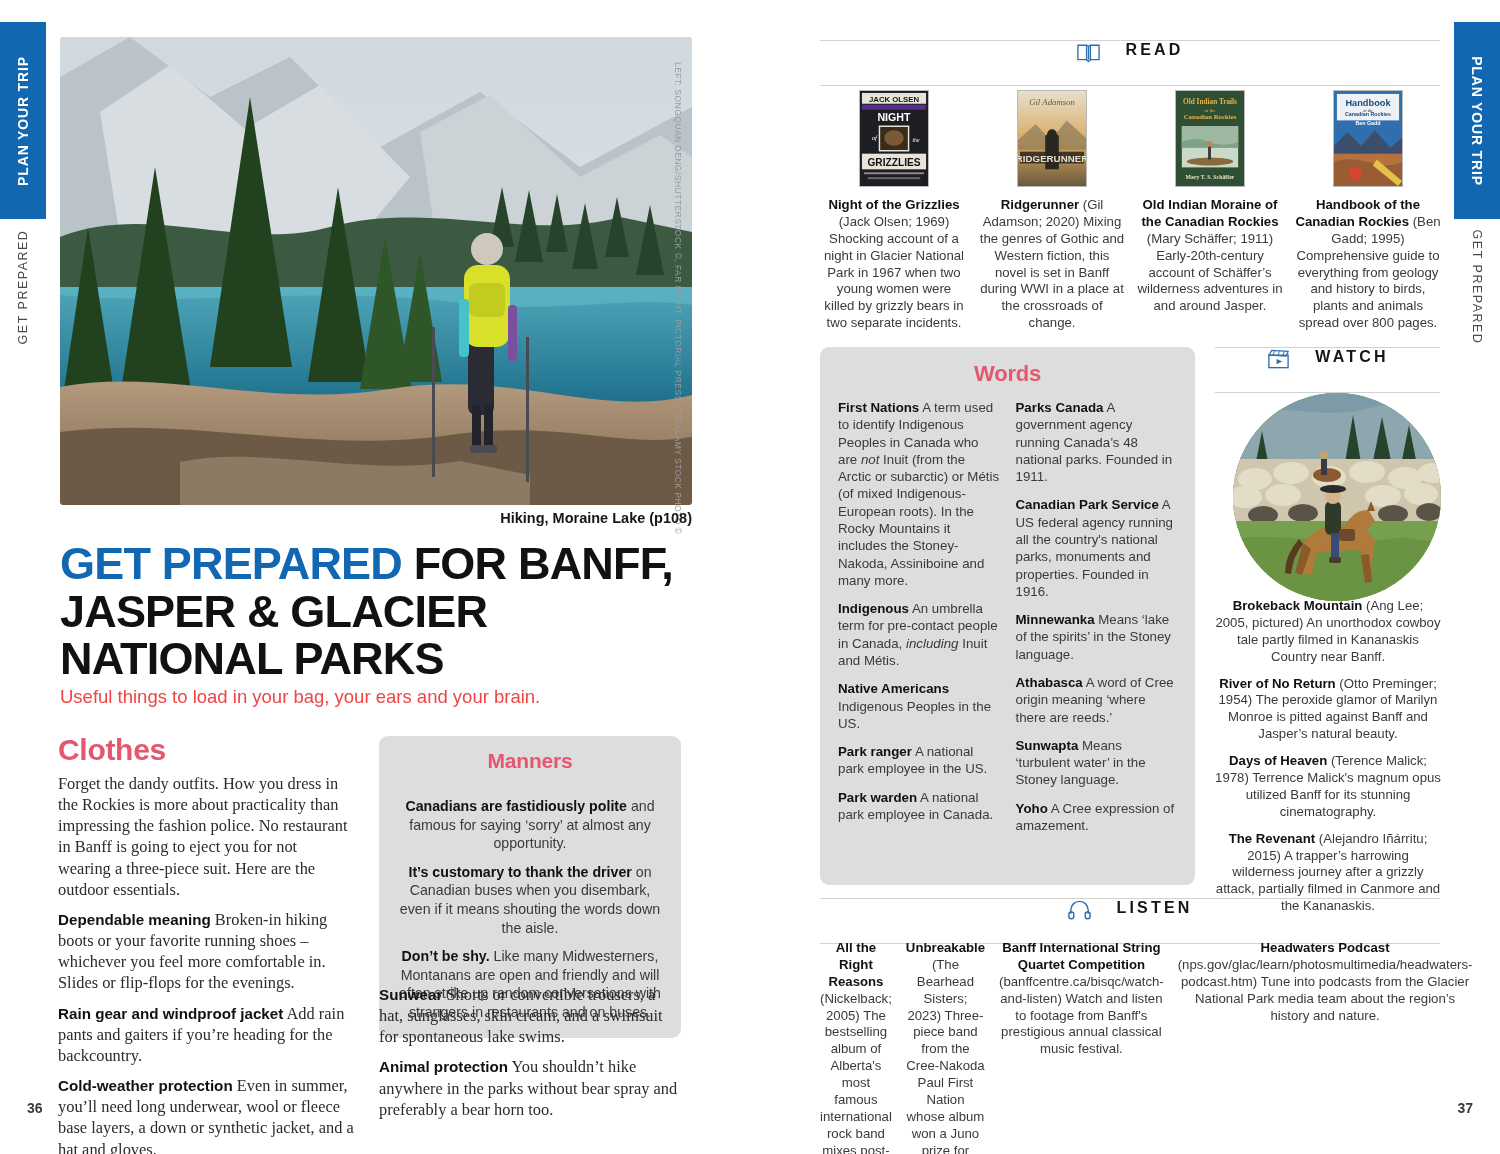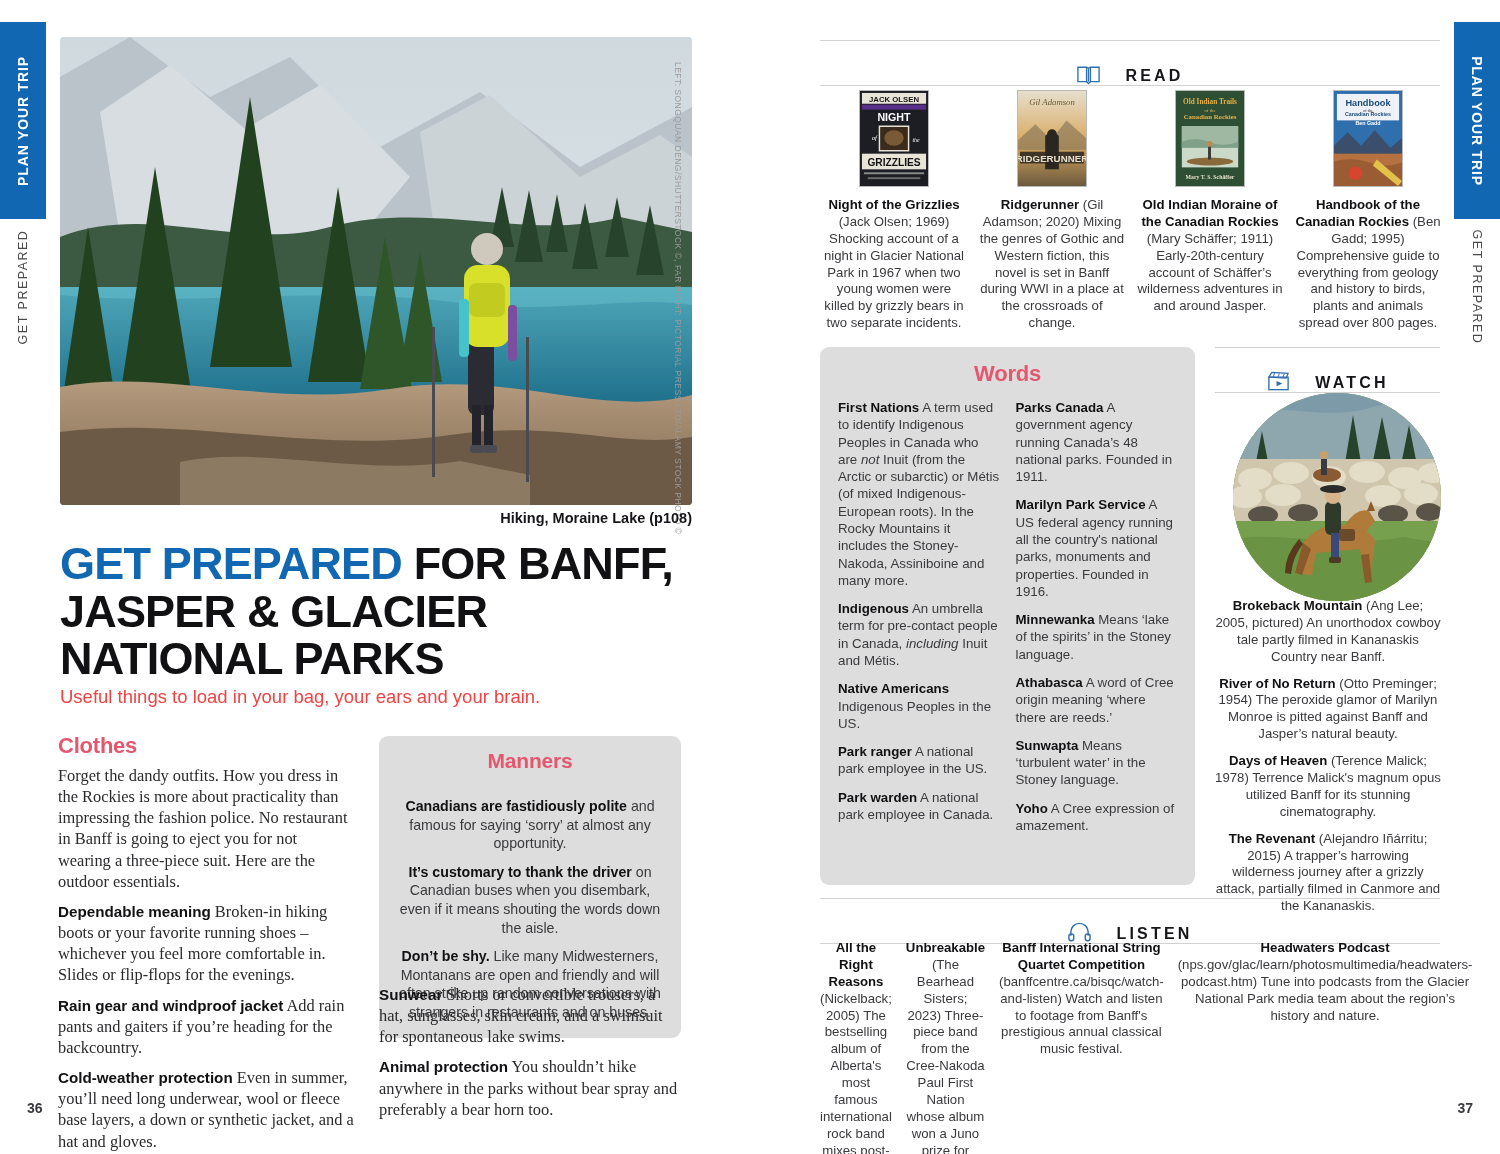--- a/index.html
+++ b/index.html
@@ -60,21 +60,21 @@
     letter-spacing: -.018em; color: #111114;
   }
   .headline .hl-blue { color: #1167b1; }
 
   .subhead {
     position: absolute; left: 60px; top: 686px; width: 640px;
     font-size: 18.5px; color: #ef4444;
   }
 
   .sec-head {
-    color: #e4576e; font-weight: bold; font-size: 22px; letter-spacing: -.01em;
+    color: #e4576e; font-weight: bold; font-size: 30px; letter-spacing: -.01em;
   }
 
   .col-serif {
     font-family: "Liberation Serif", serif;
     font-size: 16.4px; line-height: 1.29; color: #2b2b2e; text-align: left;
   }
   .col-serif p { margin-bottom: 9px; }
   .col-serif b { font-family: "Liberation Sans", sans-serif; font-size: 15.2px; color: #111114; }
 
   .clothes-col { position: absolute; left: 58px; top: 733px; width: 296px; }
@@ -97,21 +97,21 @@
   .pagenum { position: absolute; bottom: 38px; font-size: 14px; font-weight: bold; color: #3a3a3e; }
   .pagenum-left { left: 27px; }
   .pagenum-right { right: 27px; }
 
   
   .right-page { position: absolute; left: 750px; top: 0; width: 750px; height: 1154px; }
 
   .sec-band { position: absolute; }
   .sec-band .rule { height: 1px; background: #d2d2d2; width: 100%; }
   .sec-title-row {
-    display: flex; align-items: flex-end; justify-content: center;
+    display: flex; align-items: flex-start; justify-content: center;
     gap: 24px; height: 44px;
   }
   .sec-title-row .lbl {
     font-size: 16px; font-weight: bold; letter-spacing: .2em; color: #16161a;
   }
   .sec-icon { width: 25px; height: 22px; display: block; }
 
   .read-band { left: 70px; top: 40px; width: 620px; }
   .read-grid {
     position: absolute; left: 70px; top: 90px; width: 622px;
@@ -380,21 +380,21 @@
       <div class="words-cols">
         <div class="words-col">
           <p><b>First Nations</b><span> A term used to identify Indigenous Peoples in Canada who are </span><i>not</i><span> Inuit (from the Arctic or subarctic) or Métis (of mixed Indigenous-European roots). In the Rocky Mountains it includes the Stoney-Nakoda, Assiniboine and many more.</span></p>
           <p><b>Indigenous</b><span> An umbrella term for pre-contact people in Canada, </span><i>including</i><span> Inuit and Métis.</span></p>
           <p><b>Native Americans</b><span> Indigenous Peoples in the US.</span></p>
           <p><b>Park ranger</b><span> A national park employee in the US.</span></p>
           <p><b>Park warden</b><span> A national park employee in Canada.</span></p>
         </div>
         <div class="words-col">
           <p><b>Parks Canada</b><span> A government agency running Canada’s 48 national parks. Founded in 1911.</span></p>
-          <p><b>Marilyn Park Service</b><span> A US federal agency running all the country's national parks, monuments and properties. Founded in 1916.</span></p>
+          <p><b>Canadian Park Service</b><span> A US federal agency running all the country's national parks, monuments and properties. Founded in 1916.</span></p>
           <p><b>Minnewanka</b><span> Means ‘lake of the spirits’ in the Stoney language.</span></p>
           <p><b>Athabasca</b><span> A word of Cree origin meaning ‘where there are reeds.’</span></p>
           <p><b>Sunwapta</b><span> Means ‘turbulent water’ in the Stoney language.</span></p>
           <p><b>Yoho</b><span> A Cree expression of amazement.</span></p>
         </div>
       </div>
     </div>
 
     <div class="sec-band watch-band">
       <div class="rule"></div>

